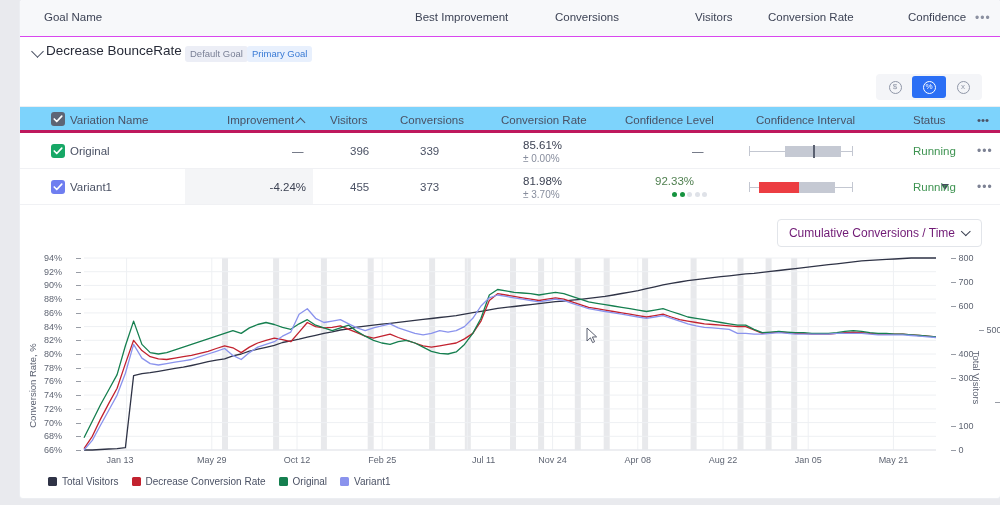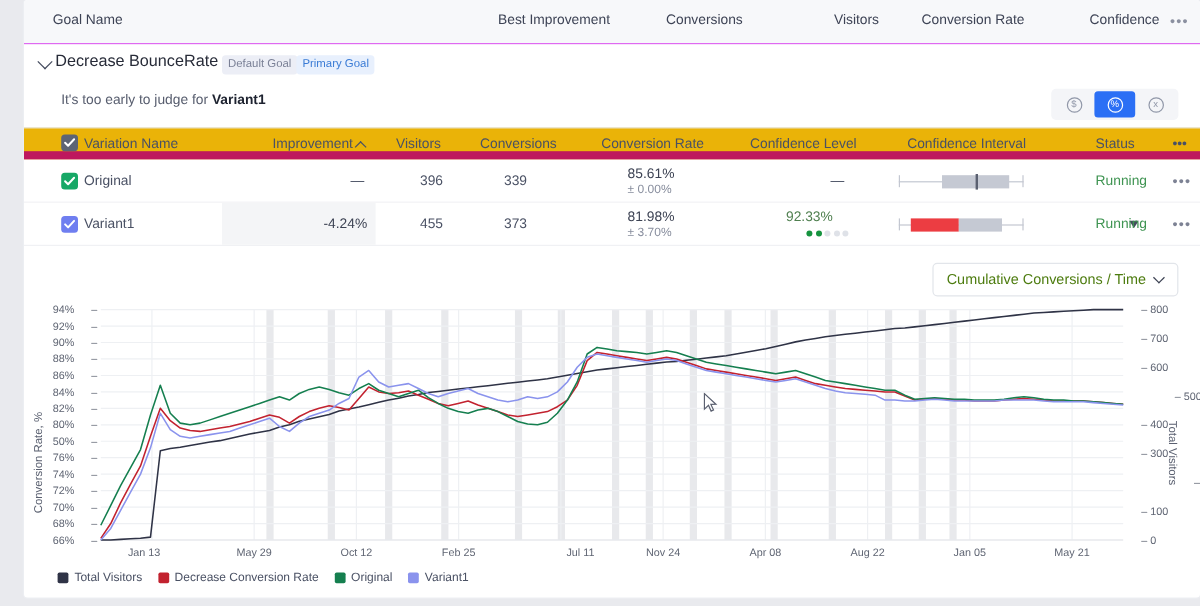--- a/index.html
+++ b/index.html
@@ -104,22 +104,22 @@
     display: flex; align-items: center; justify-content: center;
     font-size: 8px; color: #9097a8; line-height: 1;
   }
   .seg-btn.active .circ { border-color: #fff; color: #fff; }
 
   
   .vtable { position: relative; }
   .vhead {
     position: relative; height: 27px;
     border-top: 1px solid #eceef1;
-    border-bottom: 7px solid #be185d;
-    background: #eab308;
+    border-bottom: 3px solid #be185d;
+    background: #7dd3fc;
   }
   .vhead .vc, .vrow .vc {
     position: absolute;
     font-size: 11.5px;
     color: #4a5164;
     white-space: nowrap;
   }
   .vhead .vc { top: 7px; }
 
   .c-name   { left: 50px; }
@@ -202,21 +202,21 @@
     position: absolute; right: 18px; top: 219px;
     height: 28px;
     border: 1px solid #e2e5ea;
     border-radius: 4px;
     background: #fff;
     display: flex; align-items: center;
     padding: 0 11px;
     gap: 8px;
     cursor: pointer;
   }
-  .chart-select span { font-size: 12px; color: #4d7c0f; }
+  .chart-select span { font-size: 12px; color: #701a75; }
   .chev-sm {
     width: 7px; height: 7px;
     border-left: 1.4px solid #3c4253;
     border-bottom: 1.4px solid #3c4253;
     transform: rotate(-45deg) translate(1px,-2px);
   }
 
   
   .chart-wrap { position: absolute; left: 0; top: 252px; width: 980px; height: 246px; }
   .axis-title {
@@ -265,21 +265,20 @@
     </div>
 
     <div class="goal-row">
       <div class="chev"></div>
       <div class="goal-title">Decrease BounceRate</div>
       <div class="tag tag-default">Default Goal</div>
       <div class="tag tag-primary">Primary Goal</div>
     </div>
 
     <div class="judge-row">
-      <div class="judge-txt"><span>It's too early to judge for </span><b>Variant1</b></div>
       <div class="seg">
         <div class="seg-btn">
           <div class="circ">$</div>
         </div>
         <div class="seg-btn active">
           <div class="circ">%</div>
         </div>
         <div class="seg-btn">
           <div class="circ">x</div>
         </div>
@@ -424,21 +423,21 @@
           <div class="tick" style="left: 24px; top: 179.286px;">68%</div>
           <div class="tick" style="left: 56px; top: 179.286px;">–</div>
           <div class="tick" style="left: 24px; top: 165.571px;">70%</div>
           <div class="tick" style="left: 56px; top: 165.571px;">–</div>
           <div class="tick" style="left: 24px; top: 151.857px;">72%</div>
           <div class="tick" style="left: 56px; top: 151.857px;">–</div>
           <div class="tick" style="left: 24px; top: 138.143px;">74%</div>
           <div class="tick" style="left: 56px; top: 138.143px;">–</div>
           <div class="tick" style="left: 24px; top: 124.429px;">76%</div>
           <div class="tick" style="left: 56px; top: 124.429px;">–</div>
-          <div class="tick" style="left: 24px; top: 110.714px;">50%</div>
+          <div class="tick" style="left: 24px; top: 110.714px;">78%</div>
           <div class="tick" style="left: 56px; top: 110.714px;">–</div>
           <div class="tick" style="left: 24px; top: 97px;">80%</div>
           <div class="tick" style="left: 56px; top: 97px;">–</div>
           <div class="tick" style="left: 24px; top: 83.2857px;">82%</div>
           <div class="tick" style="left: 56px; top: 83.2857px;">–</div>
           <div class="tick" style="left: 24px; top: 69.5714px;">84%</div>
           <div class="tick" style="left: 56px; top: 69.5714px;">–</div>
           <div class="tick" style="left: 24px; top: 55.8571px;">86%</div>
           <div class="tick" style="left: 56px; top: 55.8571px;">–</div>
           <div class="tick" style="left: 24px; top: 42.1429px;">88%</div>

